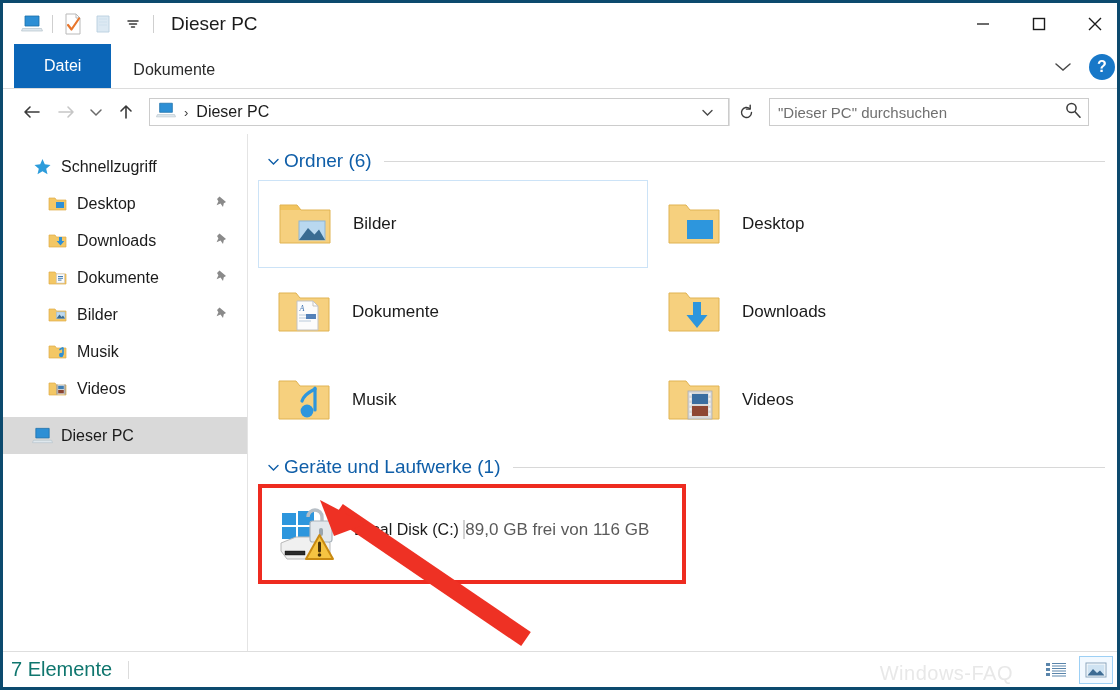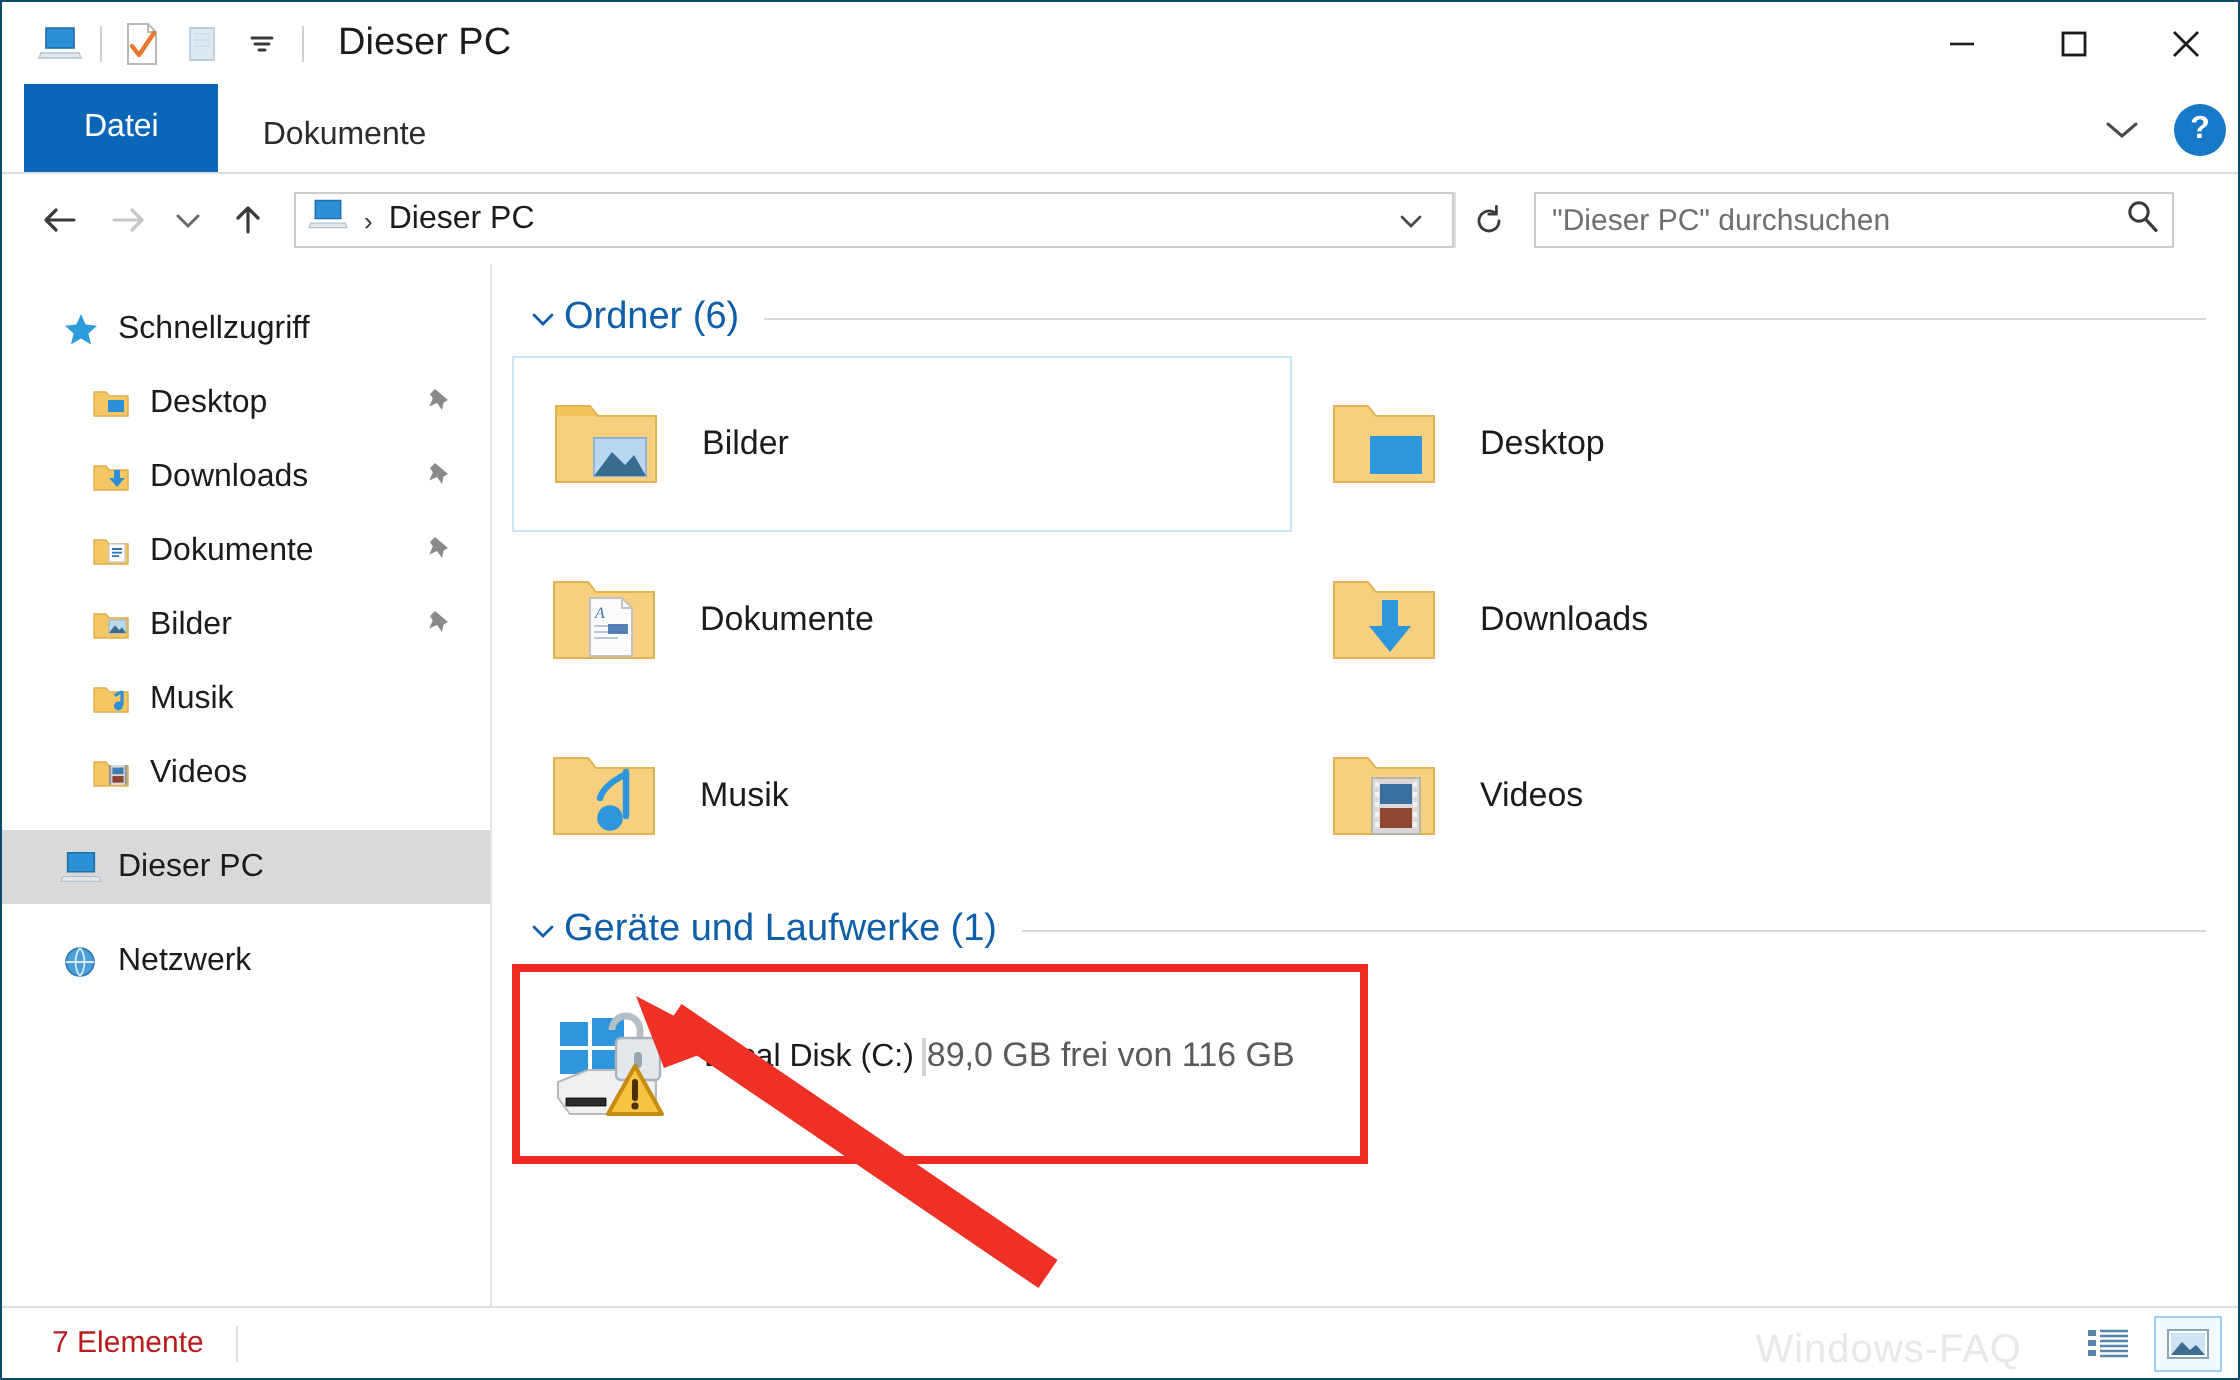--- a/index.html
+++ b/index.html
@@ -6,21 +6,21 @@
   html, body {
     width: 1120px; height: 690px;
     font-family: "Liberation Sans", sans-serif;
     background: #ffffff;
     overflow: hidden;
   }
   #window {
     position: relative;
     width: 1120px; height: 690px;
     background: #ffffff;
-    border: 1px solid #0c4a6e;
+    border: 3px solid #0c4a6e;
     overflow: hidden;
   }
 
   
   #titlebar {
     position: absolute; left: 0; top: 0; width: 1120px; height: 42px;
     background: #ffffff;
     display: flex; align-items: center;
   }
   .qat { display: flex; align-items: center; padding-left: 14px; gap: 0px; }
@@ -153,21 +153,21 @@
     border: 4px solid #ee2b20; pointer-events: none;
   }
   #arrow-svg { position: absolute; left: 0; top: 0; pointer-events: none; }
 
   
   #statusbar {
     position: absolute; left: 0; bottom: 0; width: 1120px; height: 36px;
     border-top: 1px solid #dedede; background: #ffffff;
     display: flex; align-items: center;
   }
-  .status-text { font-size: 15px; color: #b91c1c; margin-left: 25px; white-space: nowrap; }
+  .status-text { font-size: 20px; color: #0f766e; margin-left: 8px; white-space: nowrap; }
   .status-sep { width: 1px; height: 18px; background: #dcdcdc; margin-left: 16px; }
   .status-right { position: absolute; right: 10px; display: flex; align-items: center; gap: 6px; }
   .viewbtn { width: 34px; height: 28px; display:flex; align-items:center; justify-content:center; }
   .viewbtn.active { border: 1px solid #9dd0f5; background: #f2f9ff; }
   .watermark {
     position: absolute; right: 110px; bottom: 2px;
     font-size: 20px; color: #e8e8e8; letter-spacing: 0.5px;
     white-space: nowrap; user-select: none;
   }
 </style>
@@ -411,29 +411,20 @@
           <svg width="21" height="18" viewBox="0 0 22 18">
             <path d="M4 1 h14 v10 h-14 z" fill="#2d8fd5" stroke="#1b6fa8" stroke-width="0.8"></path>
             <path d="M1.5 13.5 h19 l1 2.5 h-21 z" fill="#dfe8ee" stroke="#b6c3cc" stroke-width="0.7"></path>
           </svg>
         </span>
         <span class="nav-label">Dieser PC</span>
       </div>
 
       <div class="nav-gap"></div>
 
-      <div class="nav-row root">
-        <span class="nav-ico">
-          <svg width="20" height="18" viewBox="0 0 20 18">
-            <circle cx="10" cy="9" r="7" fill="#4a9fd8" stroke="#2f7bb0" stroke-width="0.8"></circle>
-            <path d="M3 9 h14 M10 2 c3 3.5 3 10.5 0 14 M10 2 c-3 3.5 -3 10.5 0 14" fill="none" stroke="#d9ecf8" stroke-width="0.9"></path>
-          </svg>
-        </span>
-        <span class="nav-label">Netzwerk</span>
-      </div>
     </div>
 
     <div id="main">
 
       <div class="group-head">
         <span class="grp-chev">
           <svg width="13" height="9" viewBox="0 0 13 9">
               <path d="M2 2.5 L6.5 7 L11 2.5" fill="none" stroke="#0f5ea8" stroke-width="1.4" stroke-linecap="round"></path>
             </svg>
         </span>

